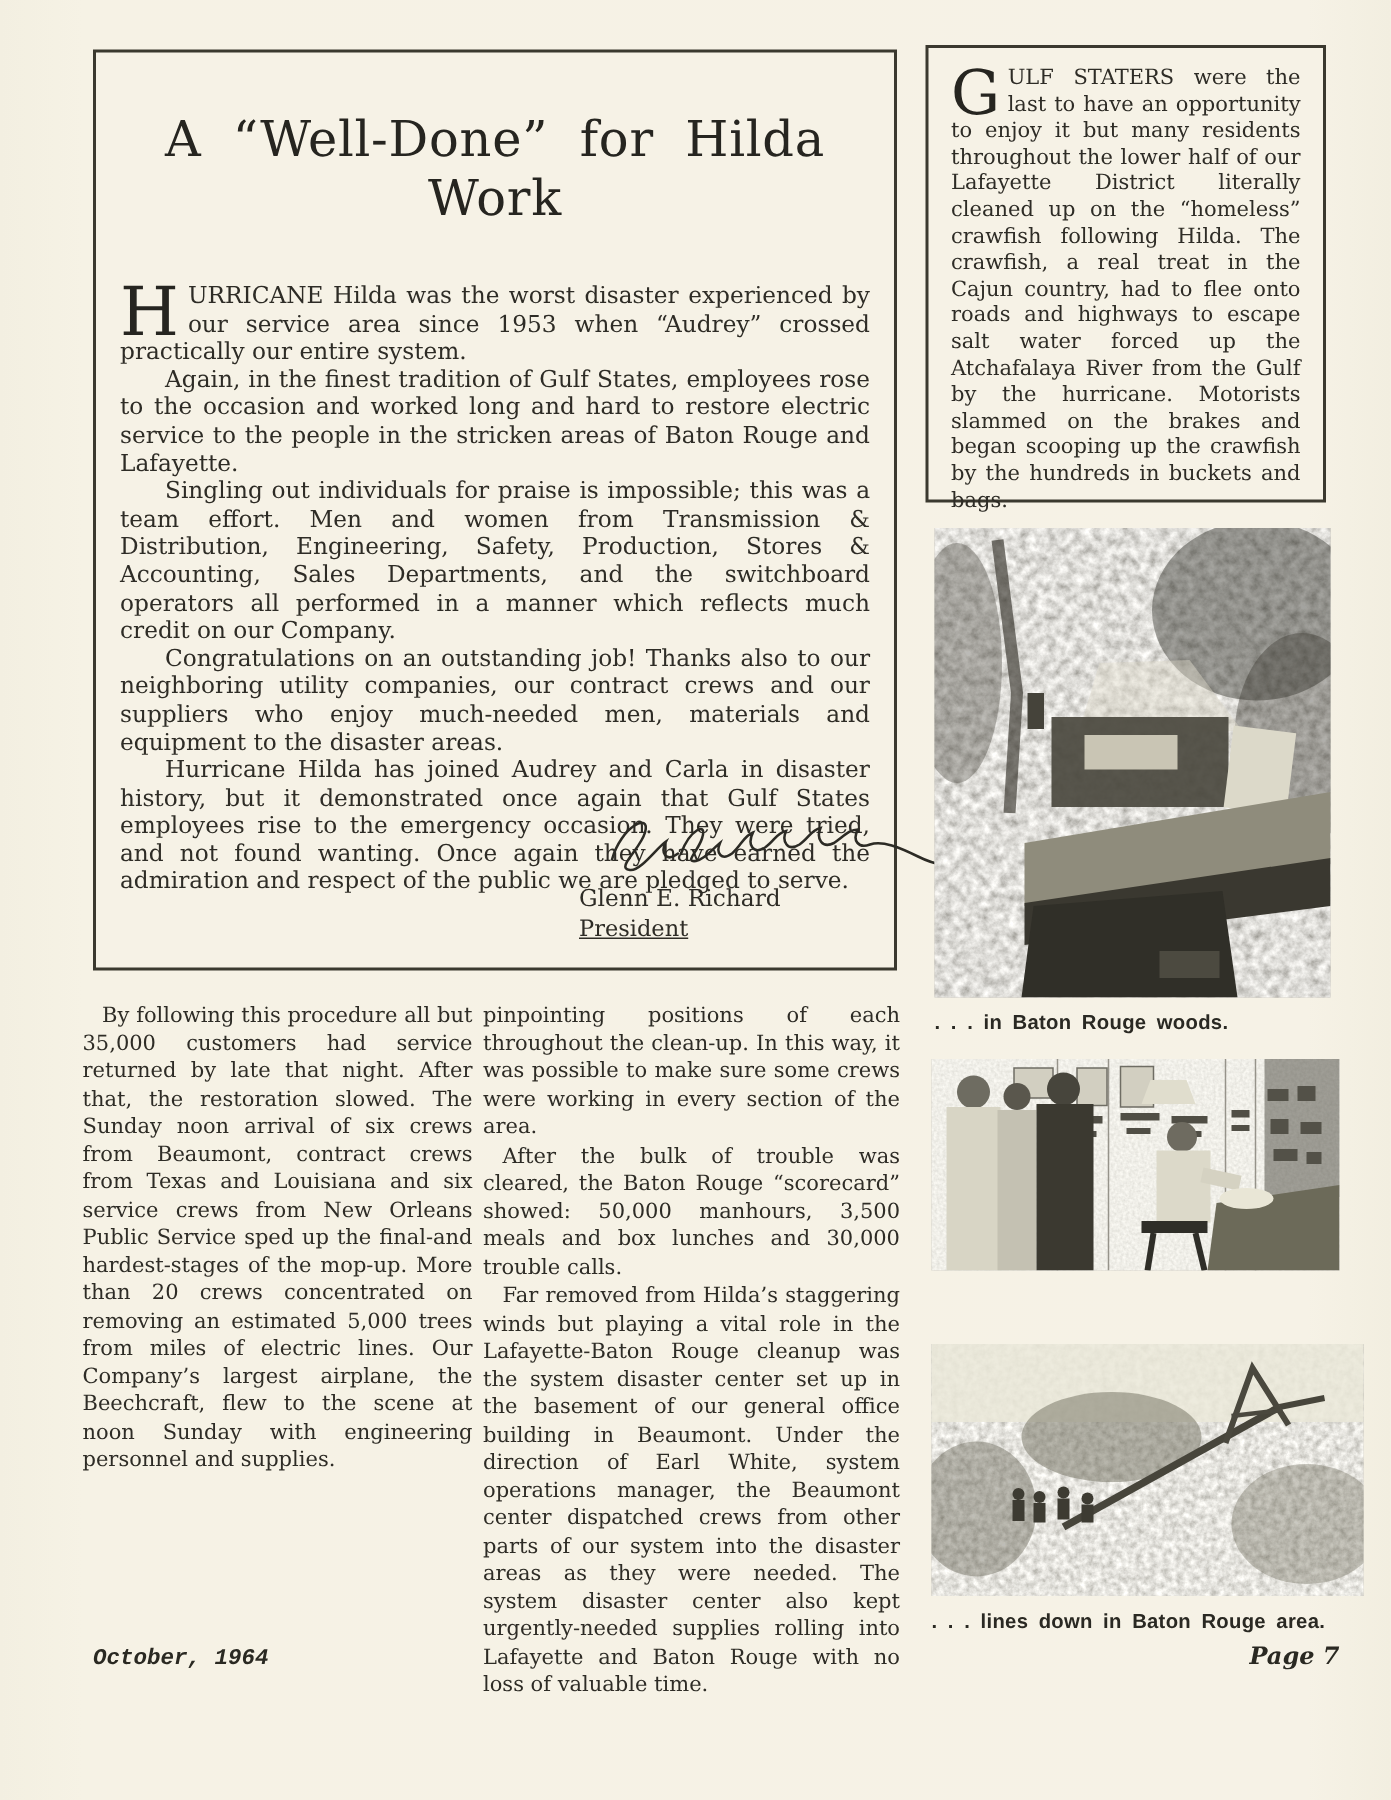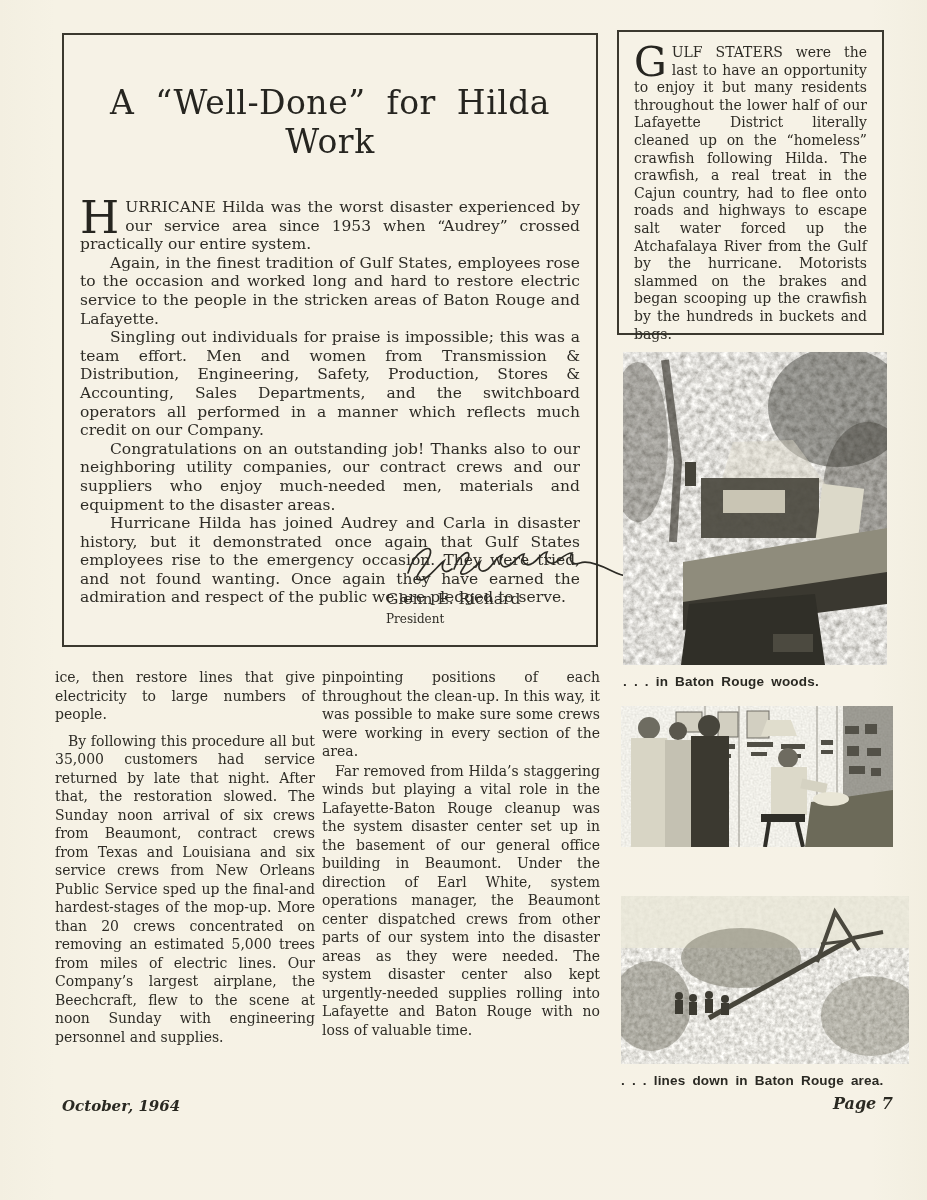--- a/index.html
+++ b/index.html
@@ -11,38 +11,38 @@
     position:relative;
     overflow:hidden;
   }
   .page{position:absolute;inset:0;background:
     linear-gradient(90deg,#f3efe1 0%,#f6f2e5 6%,#f6f2e6 94%,#f2eee0 100%);}
 
   
   .main-box{
     position:absolute;left:62px;top:33px;width:536px;height:614px;
     border:2px solid #3b392f;background:#f6f2e6;box-sizing:border-box;
-    padding:12px 16px;
+    padding:2px 16px;
   }
   .article-title{
     margin:36px 0 0 0;text-align:center;font-weight:400;
     font-size:33px;letter-spacing:.5px;word-spacing:10px;color:#262520;
   }
   .article-body{
     margin-top:37px;font-size:15.5px;line-height:18.6px;text-align:justify;
   }
   .article-body p{margin:0;}
   .article-body p.ind{text-indent:30px;}
   .dropcap{
     float:left;font-size:45px;line-height:33px;padding:3px 6px 0 0;color:#262520;
   }
   .sig-block{position:absolute;left:322px;top:500px;width:200px;}
   .sig-svg{display:block;margin:0 0 2px 8px;}
   .sig-name{font-size:15.5px;line-height:20px;}
-  .sig-title{font-size:12px;line-height:20px;}
+  .sig-title{font-size:15px;line-height:20px;text-decoration:underline;}
 
   
   .side-box{
     position:absolute;left:617px;top:30px;width:267px;height:305px;
     border:2px solid #3b392f;box-sizing:border-box;background:#f6f2e6;
     padding:12px 15px;font-size:14px;line-height:17.6px;text-align:justify;
   }
   .side-box p{margin:0;}
   .dropcap-g{
     float:left;font-size:41px;line-height:30px;padding:3px 5px 0 0;color:#262520;
@@ -67,21 +67,21 @@
   }
   .col p{margin:0 0 8px 0;}
   .col p.ind{text-indent:13px;}
   .col-left{left:55px;width:260px;}
   .col-mid{left:322px;width:278px;}
   .col-mid p{margin-bottom:1px;}
 
   
   .footer-issue{
     position:absolute;left:62px;top:1097px;
-    font-style:italic;font-weight:bold;font-size:15px;color:#2a2922;
+    font-style:italic;font-weight:bold;font-size:15px;color:#2a2922;font-family:Liberation Mono, monospace;
   }
   .footer-page{
     position:absolute;right:34px;top:1094px;
     font-style:italic;font-weight:bold;font-size:16px;color:#2a2922;
   }
 </style>
 </head>
 <body>
 
 <div class="page">
@@ -217,25 +217,25 @@
         <circle cx="88" cy="99" r="4"></circle>
           <rect x="84" y="103" width="8" height="14"></rect>
         <circle cx="104" cy="103" r="4"></circle>
           <rect x="100" y="107" width="8" height="12"></rect>
       </g>
     </svg>
     <figcaption style="width:300px">. . . lines down in Baton Rouge area.</figcaption>
   </figure>
 
   <div class="col col-left">
-    <p>ice, then restore lines that give electricity to large numbers of people.</p>
     <p class="ind">By following this procedure all but 35,000 customers had service returned by late that night. After that, the restoration slowed. The Sunday noon arrival of six crews from Beaumont, contract crews from Texas and Louisiana and six service crews from New Orleans Public Service sped up the final-and hardest-stages of the mop-up. More than 20 crews concentrated on removing an estimated 5,000 trees from miles of electric lines. Our Company’s largest airplane, the Beechcraft, flew to the scene at noon Sunday with engineering personnel and supplies.</p>
   </div>
 
   <div class="col col-mid">
     <p>pinpointing positions of each throughout the clean-up. In this way, it was possible to make sure some crews were working in every section of the area.</p>
+    <p class="ind">After the bulk of trouble was cleared, the Baton Rouge “scorecard” showed: 50,000 manhours, 3,500 meals and box lunches and 30,000 trouble calls.</p>
     <p class="ind">Far removed from Hilda’s staggering winds but playing a vital role in the Lafayette-Baton Rouge cleanup was the system disaster center set up in the basement of our general office building in Beaumont. Under the direction of Earl White, system operations manager, the Beaumont center dispatched crews from other parts of our system into the disaster areas as they were needed. The system disaster center also kept urgently-needed supplies rolling into Lafayette and Baton Rouge with no loss of valuable time.</p>
   </div>
 
   <div class="footer-issue">October, 1964</div>
   <div class="footer-page">Page 7</div>
 
 </div>
 
 </body></html>

